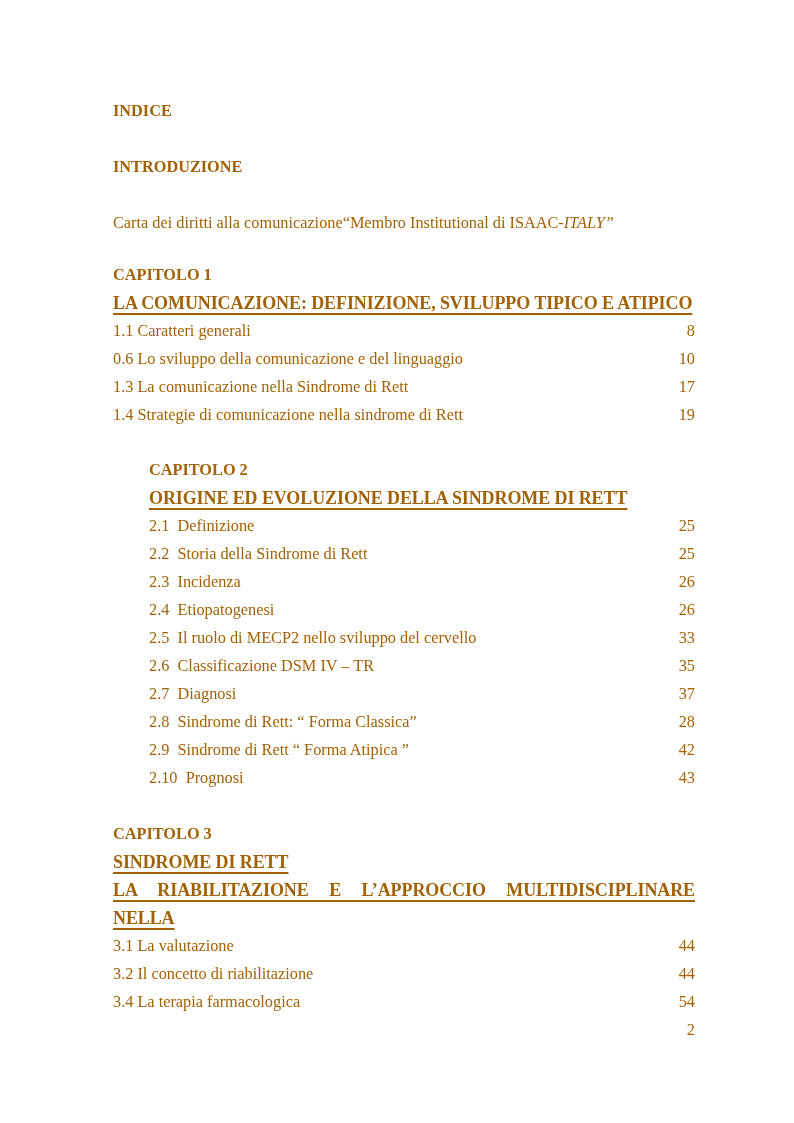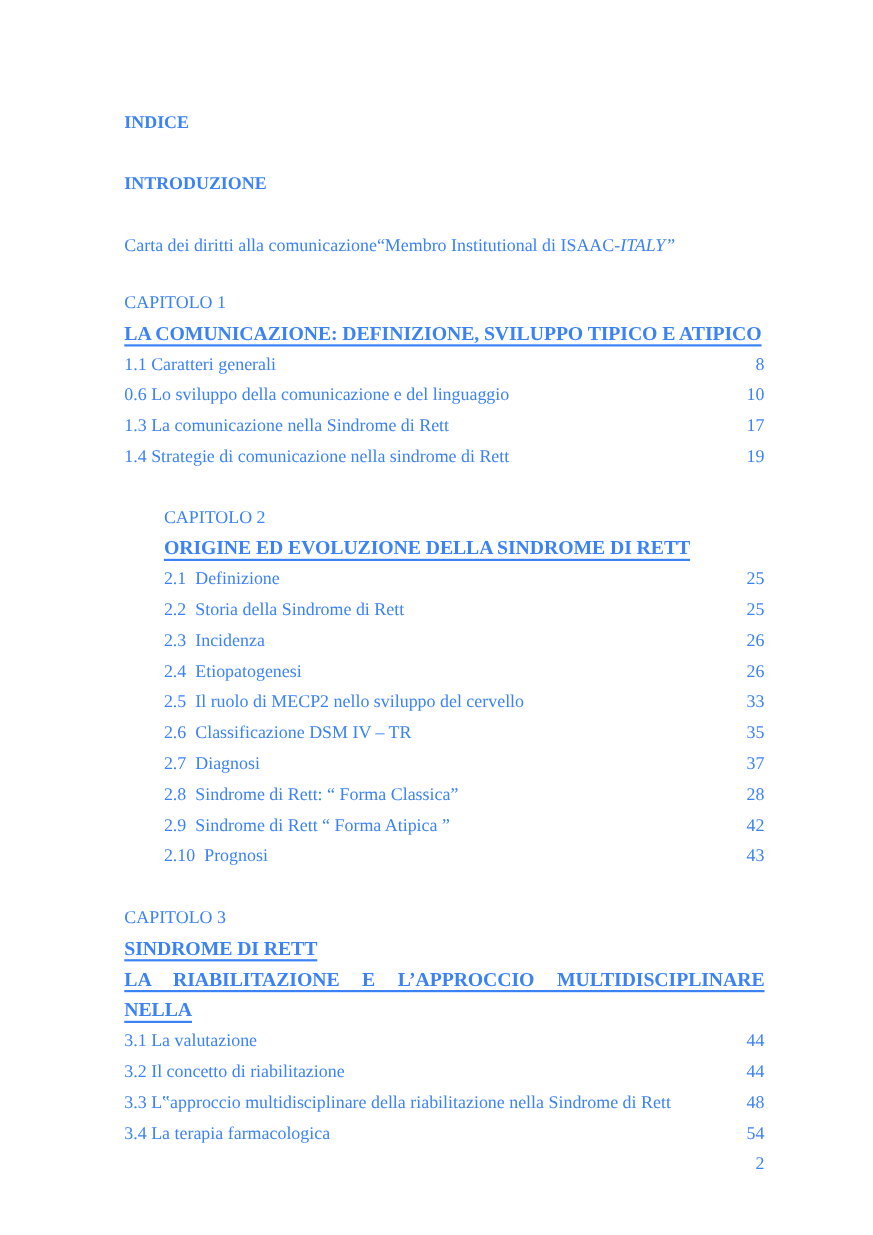--- a/index.html
+++ b/index.html
@@ -6,21 +6,21 @@
     margin: 0;
     padding: 0;
     background: #ffffff;
   }
   .page {
     position: relative;
     width: 794px;
     height: 1123px;
     box-sizing: border-box;
     background: #ffffff;
-    color: #3b82f6;
+    color: #a16207;
     font-family: "Liberation Serif", "DejaVu Serif", serif;
     font-size: 16.3px;
     line-height: 28px;
     padding: 97px 99px 0 113px;
     overflow: hidden;
   }
   .heading {
     font-weight: bold;
     margin: 0 0 28px 0;
   }
@@ -29,21 +29,21 @@
   }
   .intro-quote {
   }
   .intro-quote-italic {
     font-style: italic;
   }
   .chapter { margin: 0; }
   .chapter-2 { margin-top: 27px; margin-left: 36px; }
   .chapter-3 { margin-top: 28px; }
   .chapter-label {
-    font-weight: normal;
+    font-weight: bold;
   }
   .chapter-title {
     font-weight: bold;
     font-size: 18px;
     letter-spacing: -0.1px;
     white-space: nowrap;
     text-decoration: underline;
     text-decoration-thickness: 1.6px;
     text-underline-offset: 3.5px;
   }
@@ -178,25 +178,20 @@
       <span class="toc-entry-label">3.1 La valutazione</span>
       <span class="toc-dots"></span>
       <span class="toc-entry-page">44</span>
     </div>
     <div class="toc-entry">
       <span class="toc-entry-label">3.2 Il concetto di riabilitazione</span>
       <span class="toc-dots"></span>
       <span class="toc-entry-page">44</span>
     </div>
     <div class="toc-entry">
-      <span class="toc-entry-label">3.3 L‟approccio multidisciplinare della riabilitazione nella Sindrome di Rett</span>
-      <span class="toc-dots"></span>
-      <span class="toc-entry-page">48</span>
-    </div>
-    <div class="toc-entry">
       <span class="toc-entry-label">3.4 La terapia farmacologica</span>
       <span class="toc-dots"></span>
       <span class="toc-entry-page">54</span>
     </div>
   </div>
 
   <div class="page-footer">2</div>
 
 </div>
 

